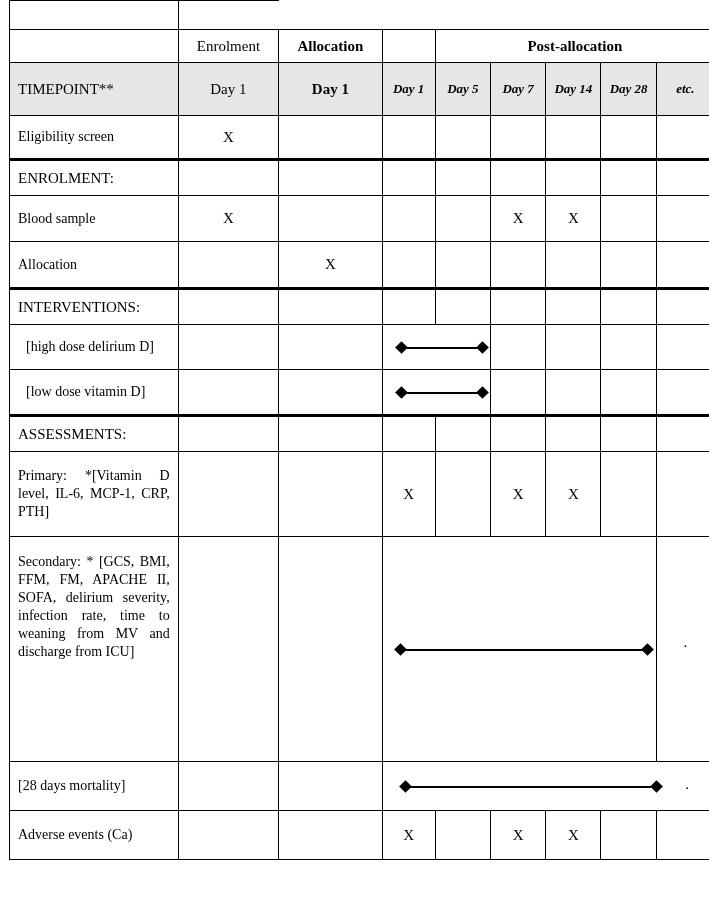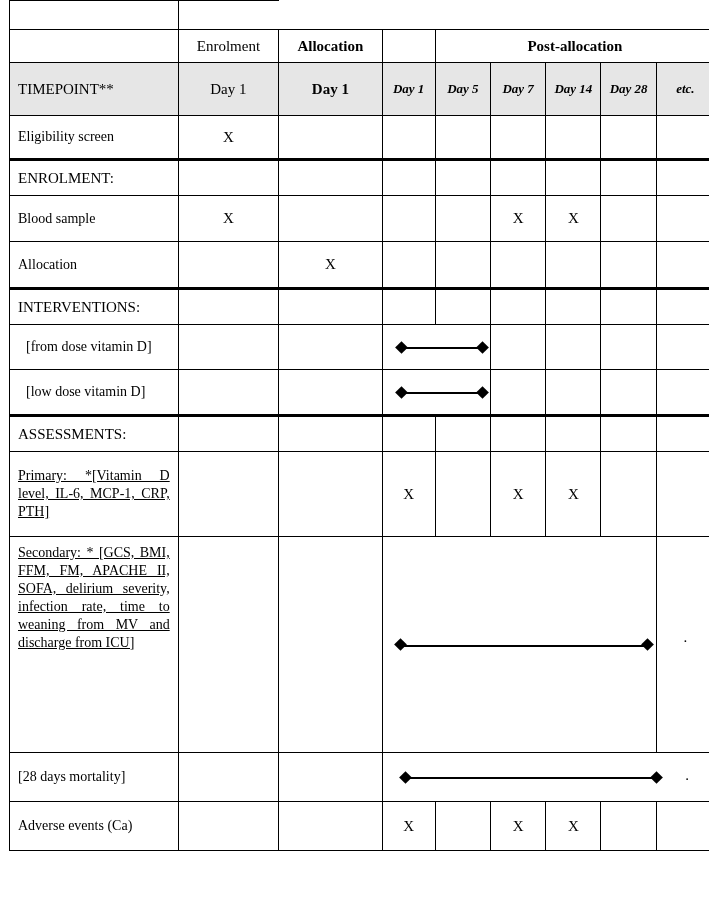--- a/index.html
+++ b/index.html
@@ -12,21 +12,21 @@
   .c{text-align:center;}
   .l{text-align:left;}
   .b{font-weight:bold;}
   .i{font-style:italic;}
   .f15{font-size:15px;}
   .f14{font-size:14px;}
   .f13{font-size:13px;}
   .thick-top{border-top:3px solid #000;}
   .thick-bottom{border-bottom:3px solid #000;}
   .sect{font-size:15px;padding-left:8px;}
-  .justify{text-align:justify;text-align-last:left;line-height:1.28;padding:3px 8px 3px 8px;text-decoration:underline;}
+  .justify{text-align:justify;text-align-last:left;line-height:1.28;padding:3px 8px 3px 8px;}
   .rowlabel{font-size:14px;padding-left:8px;line-height:1.25;}
   .x{font-size:15px;}
   
   .barcell{position:relative;}
   .bar{position:absolute;height:0;border-top:2.5px solid #000;top:50%;}
   .dia{position:absolute;width:9px;height:9px;background:#000;transform:rotate(45deg);top:50%;margin-top:-4.5px;}
   .dot{font-size:15px;}
 </style>
 </head>
 <body>
@@ -128,21 +128,21 @@
     <td></td>
     <td></td>
     <td></td>
     <td></td>
     <td></td>
     <td></td>
     <td></td>
   </tr>
 
   <tr>
-    <td class="rowlabel f13" style="height:44px;padding-left:16px">[from dose vitamin D]</td>
+    <td class="rowlabel f13" style="height:44px;padding-left:16px">[high dose delirium D]</td>
     <td></td>
     <td></td>
     <td class="barcell" colspan="2">
       <span class="bar" style="left:18px;right:7px"></span>
       <span class="dia" style="left:14px"></span>
       <span class="dia" style="right:3px"></span>
     </td>
     <td></td>
     <td></td>
     <td></td>
@@ -182,21 +182,21 @@
     <td></td>
     <td class="c x">X</td>
     <td></td>
     <td class="c x">X</td>
     <td class="c x">X</td>
     <td></td>
     <td></td>
   </tr>
 
   <tr>
-    <td class="justify f14" style="height:205px;vertical-align:top;padding-top:7px">Secondary: * [GCS, BMI, FFM, FM, APACHE II, SOFA, delirium severity, infection rate, time to weaning from MV and discharge from ICU]</td>
+    <td class="justify f14" style="height:205px;vertical-align:top;padding-top:16px">Secondary: * [GCS, BMI, FFM, FM, APACHE II, SOFA, delirium severity, infection rate, time to weaning from MV and discharge from ICU]</td>
     <td></td>
     <td></td>
     <td class="barcell" colspan="5">
       <span class="bar" style="left:17px;right:8px"></span>
       <span class="dia" style="left:13px"></span>
       <span class="dia" style="right:4px"></span>
     </td>
     <td class="c dot" style="vertical-align:middle;padding-bottom:14px">.</td>
   </tr>
 

